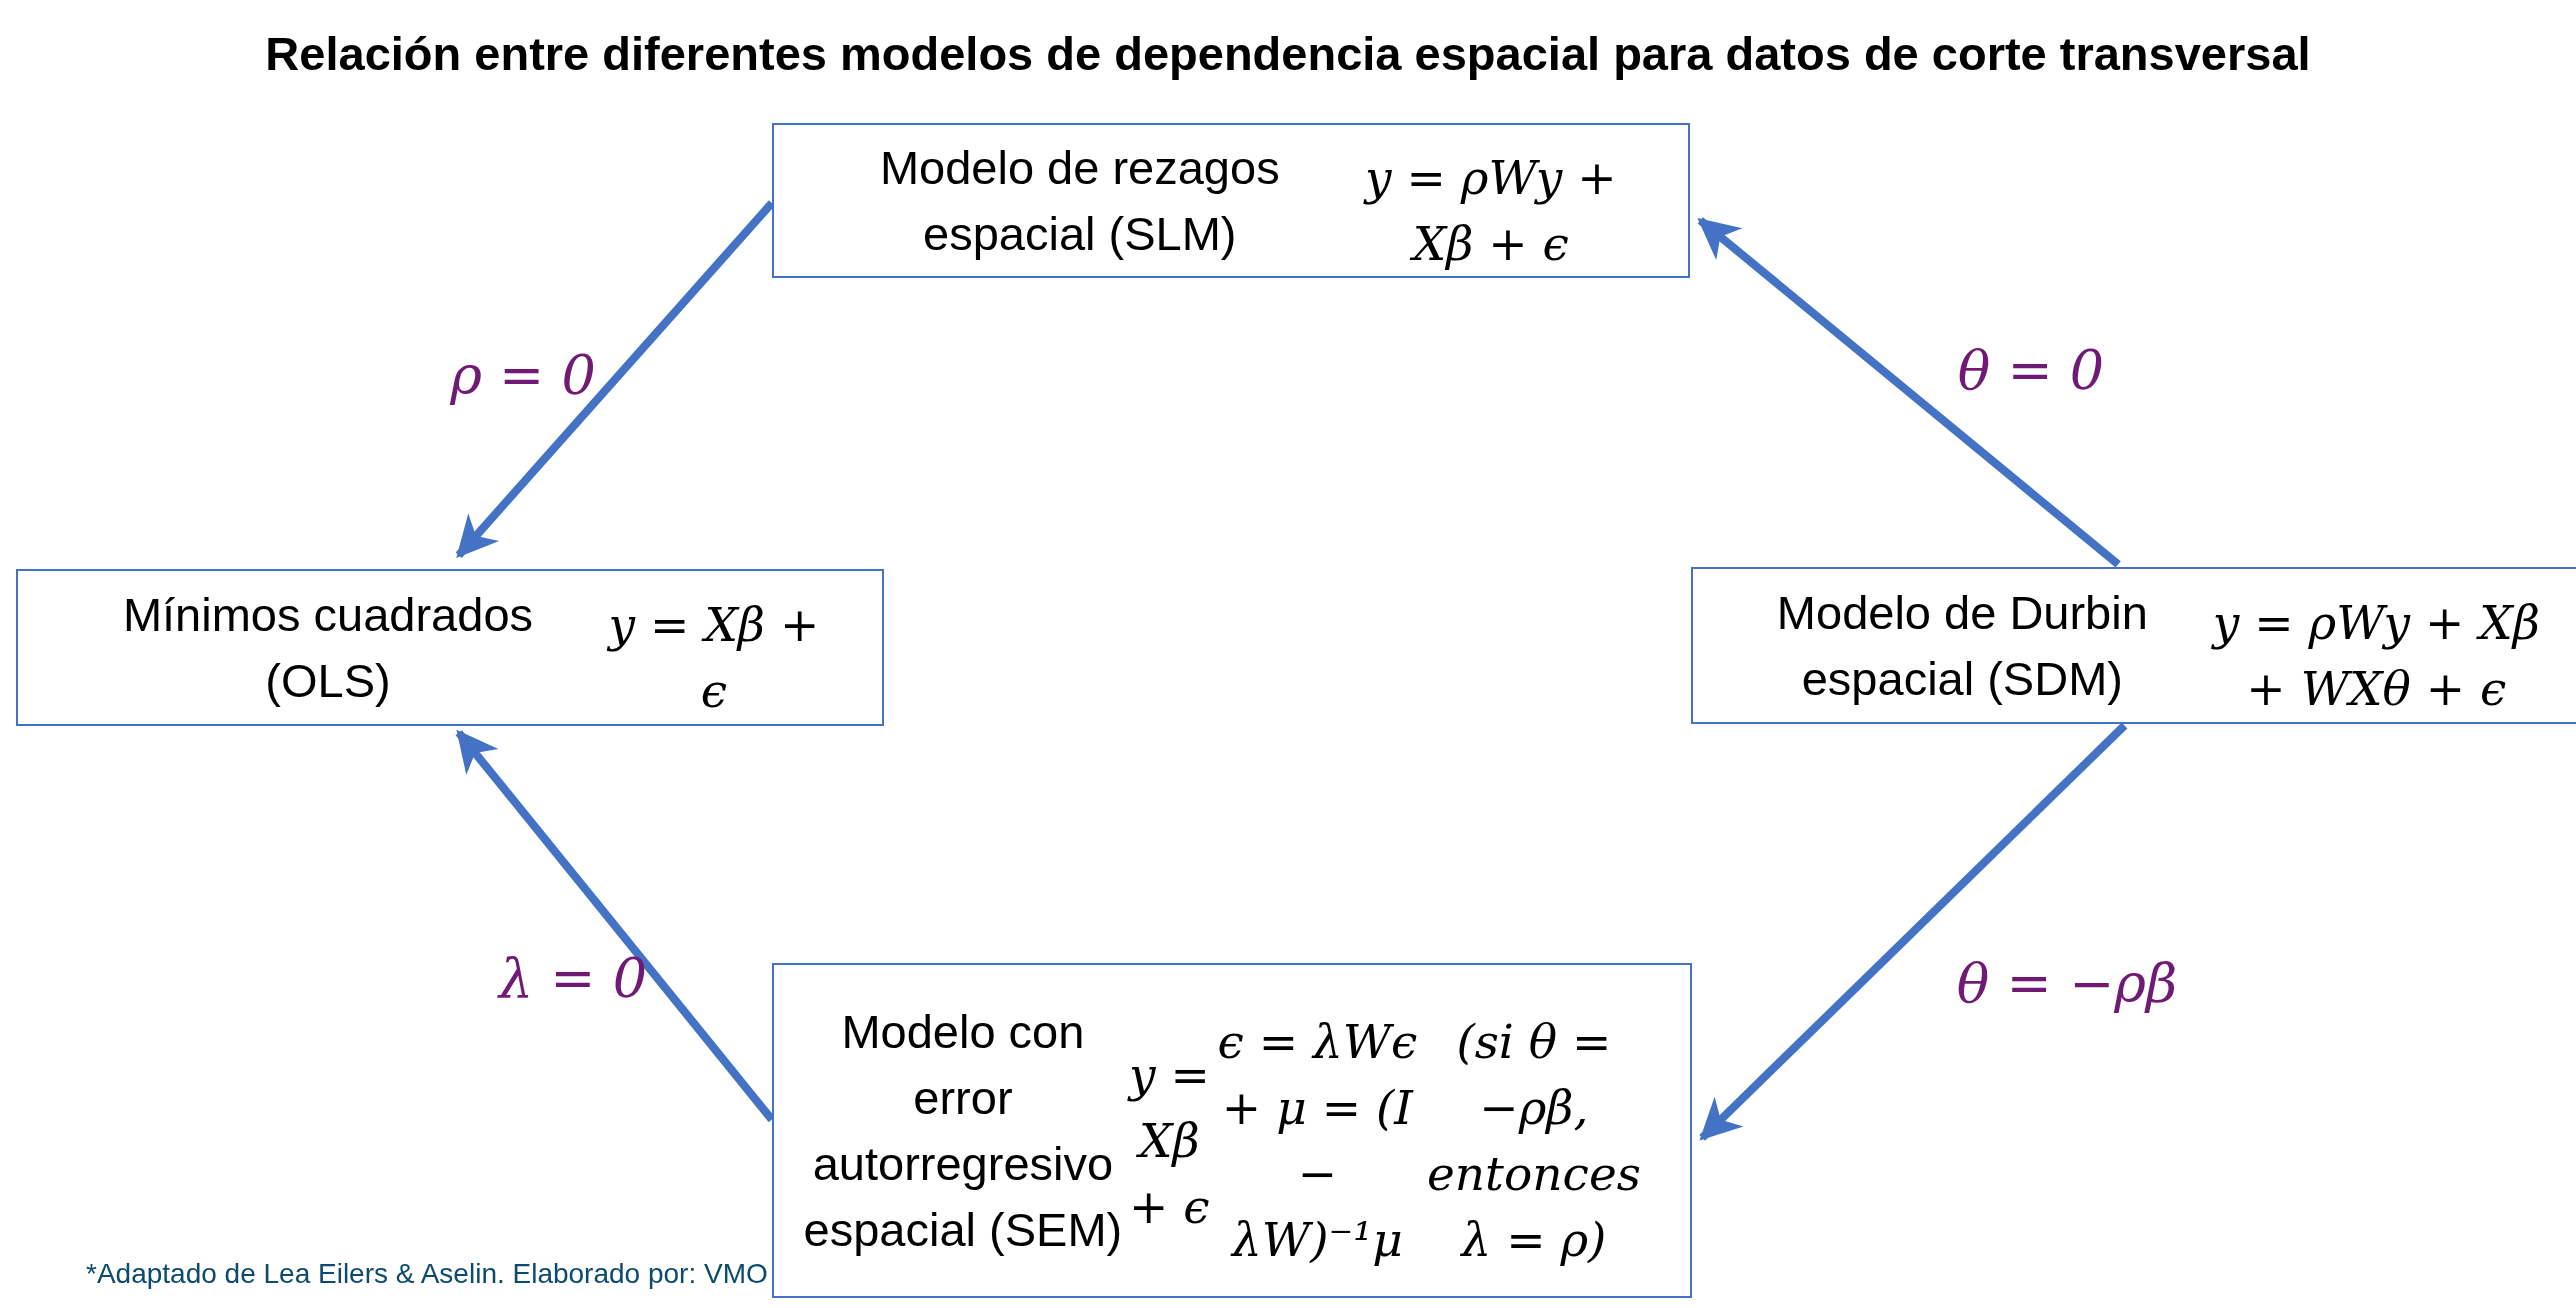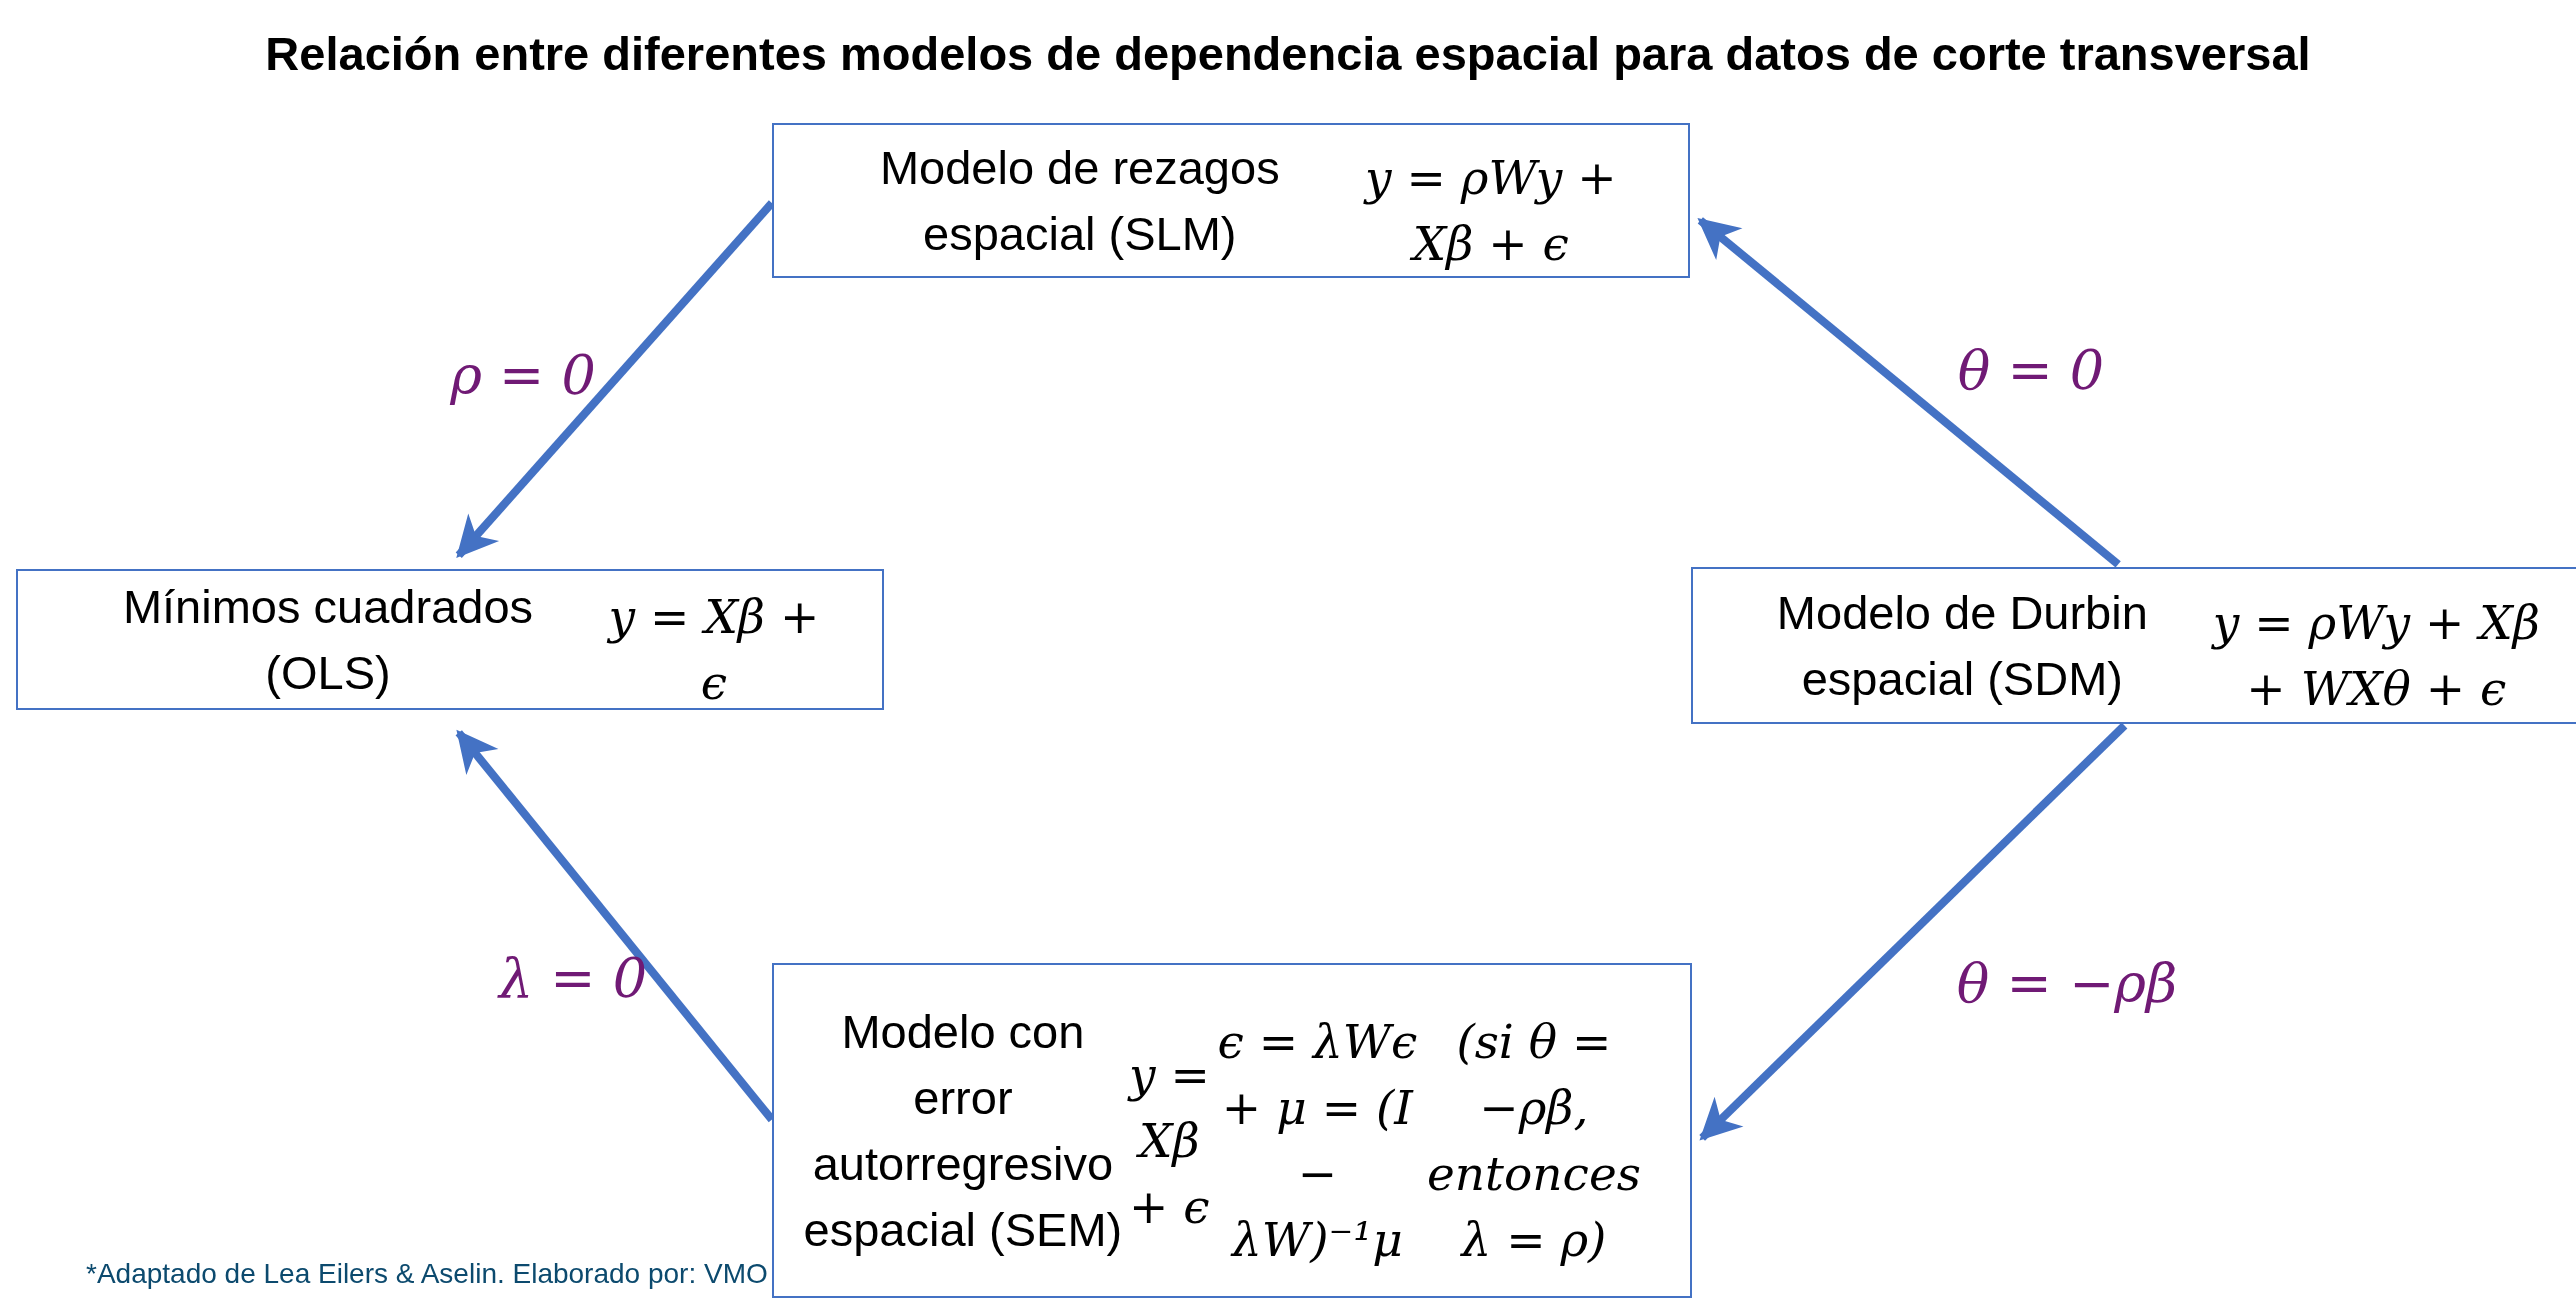--- a/index.html
+++ b/index.html
@@ -50,21 +50,21 @@
   }
   .formula {
     font-family: "DejaVu Serif", "DejaVu Sans", serif;
     font-style: italic;
     font-size: 47px;
     line-height: 66px;
     color: #000000;
     margin-top: 20px;
   }
   .node-slm { left: 772px; top: 123px;  width: 918px; height: 155px; }
-  .node-ols { left: 15.5px;  top: 569px;  width: 868px;  height: 141px; }
+  .node-ols { left: 15.5px;  top: 569px;  width: 868px;  height: 157px; }
   .node-sdm { left: 1691px; top: 567px; width: 924px;  height: 157px; }
   .node-sem { left: 772px; top: 963px; width: 920px; height: 335px; padding-left: 24px; }
   .edge-label {
     position: absolute;
     transform: translate(-50%, -50%);
     font-family: "DejaVu Serif", "DejaVu Sans", serif;
     font-style: italic;
     font-size: 54px;
     white-space: nowrap;
     color: #701a75;

